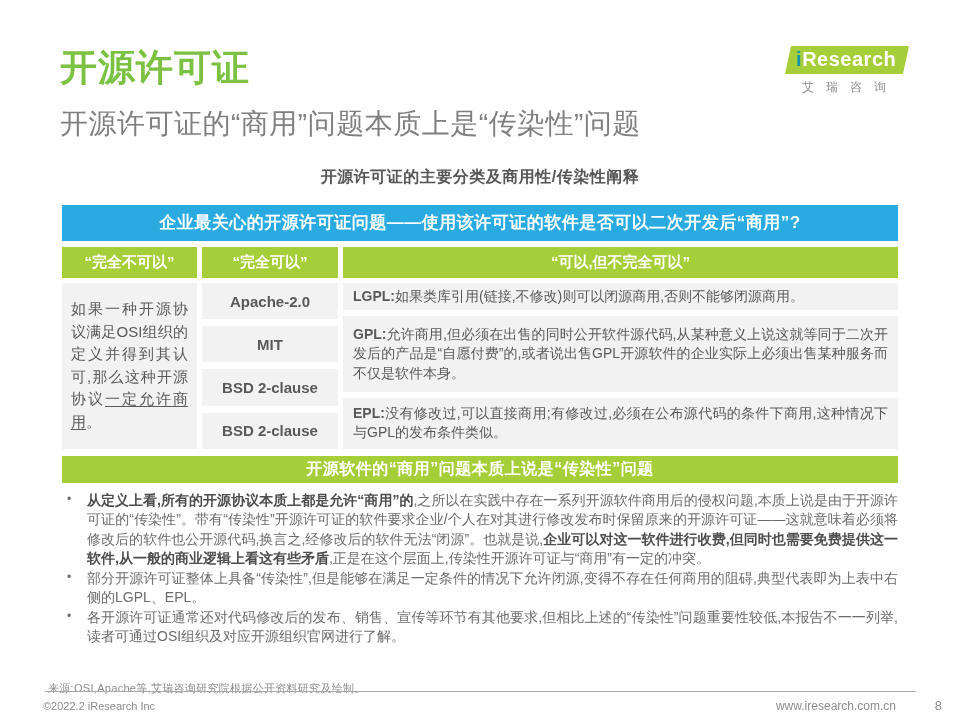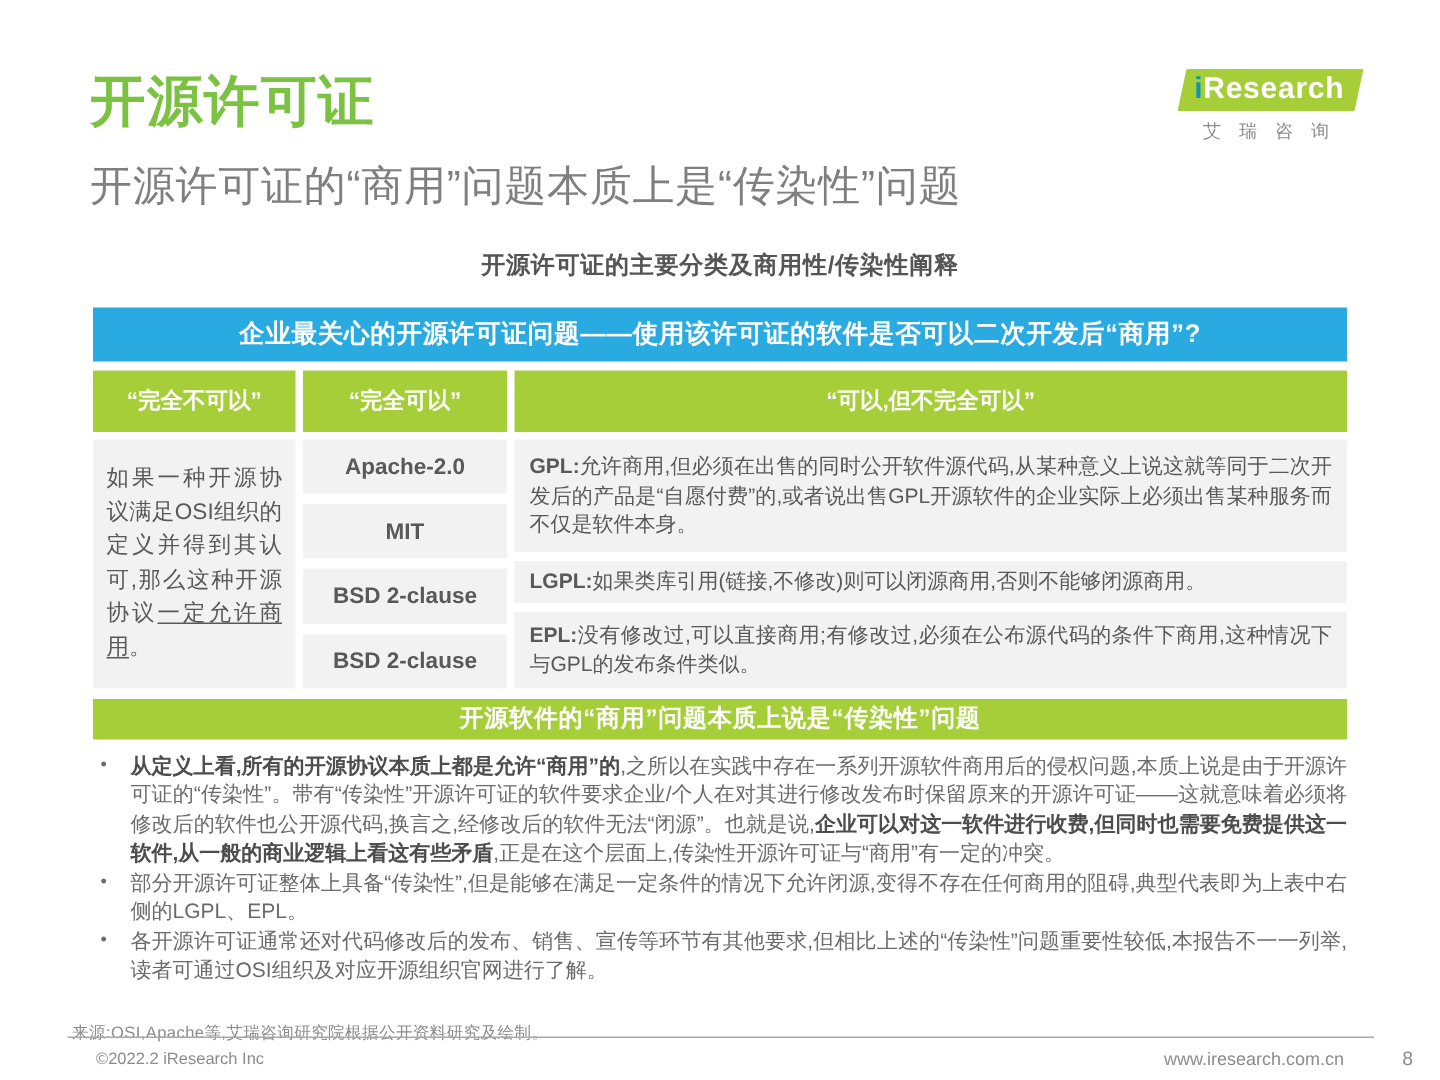--- a/index.html
+++ b/index.html
@@ -31,21 +31,21 @@
   .caption { text-align:center; font-size:16px; font-weight:bold; color:#555555; margin-top:27px; letter-spacing:0.5px; }
 
   
   .banner { margin:0 62px; color:#fff; font-weight:bold; text-align:center;
             display:flex; align-items:center; justify-content:center; }
   .banner-blue { margin-top:17px; background:#29ABE2; font-size:17px; height:36px; letter-spacing:0.5px; }
   .banner-green { margin-top:7px; background:#A6CE39; font-size:16px; height:27px; letter-spacing:0.5px; }
 
   
   .thead { display:flex; gap:5px; margin:6px 62px 0 62px; }
-  .th { background:#A6CE39; color:#fff; font-weight:bold; font-size:15px; height:41px;
+  .th { background:#A6CE39; color:#fff; font-weight:bold; font-size:15px; height:31px;
         display:flex; align-items:center; justify-content:center; }
   .w1 { width:135px; } .w2 { width:136px; } .w3 { flex:1; }
   .tbody { display:flex; gap:5px; margin:5px 62px 0 62px; height:166px; }
   .cell { background:#F2F2F2; color:#595959; }
   .col1 { width:135px; padding:8px 9px; font-size:15px; line-height:1.5;
           display:flex; align-items:center; text-align:justify; }
   .col1 .ul { text-decoration:underline; text-underline-offset:2px; }
   .col2 { width:136px; display:flex; flex-direction:column; gap:7px; }
   .col2 .cell { flex:1; display:flex; align-items:center; justify-content:center;
                 font-weight:bold; font-size:15px; }
@@ -58,21 +58,21 @@
   
   .bullets { margin:8px 62px 0 62px; color:#6B6B6B; font-size:14px; line-height:1.39; }
   .bullet { display:flex; }
   .bullet .dot { flex:0 0 12px; margin-left:5px; margin-right:8px; font-size:12px; color:#6B6B6B; }
   .bullet .txt { flex:1; text-align:justify; }
   .seg-bold { font-weight:bold; color:#4D4D4D; }
 
   
   .source { position:absolute; left:48px; bottom:24px; font-size:11px; color:#8C8C8C; letter-spacing:0.3px; }
   .footer-line { position:absolute; left:45px; right:44px; bottom:28px; border-top:1px solid #A9A9A9; }
-  .footer { position:absolute; left:64px; right:18px; bottom:7px; display:flex; align-items:center; }
+  .footer { position:absolute; left:43px; right:18px; bottom:7px; display:flex; align-items:center; }
   .copyright { font-size:11px; color:#8C8C8C; }
   .website { margin-left:auto; font-size:12px; color:#8C8C8C; }
   .pagenum { width:46px; text-align:right; font-size:13px; color:#8C8C8C; }
 </style>
 </head>
 <body>
 
 <div class="page">
 
   <div class="header">
@@ -104,25 +104,25 @@
     </div>
 
     <div class="col2">
       <div class="cell">Apache-2.0</div>
       <div class="cell">MIT</div>
       <div class="cell">BSD 2-clause</div>
       <div class="cell">BSD 2-clause</div>
     </div>
 
     <div class="col3">
+      <div class="cell h-lgpl">
+        <p><b>LGPL:</b><span>如果类库引用(链接,不修改)则可以闭源商用,否则不能够闭源商用。</span></p>
+      </div>
       <div class="cell h-gpl">
         <p><b>GPL:</b><span>允许商用,但必须在出售的同时公开软件源代码,从某种意义上说这就等同于二次开发后的产品是“自愿付费”的,或者说出售GPL开源软件的企业实际上必须出售某种服务而不仅是软件本身。</span></p>
-      </div>
-      <div class="cell h-lgpl">
-        <p><b>LGPL:</b><span>如果类库引用(链接,不修改)则可以闭源商用,否则不能够闭源商用。</span></p>
       </div>
       <div class="cell h-epl">
         <p><b>EPL:</b><span>没有修改过,可以直接商用;有修改过,必须在公布源代码的条件下商用,这种情况下与GPL的发布条件类似。</span></p>
       </div>
     </div>
   </div>
 
   <div class="banner banner-green">开源软件的“商用”问题本质上说是“传染性”问题</div>
 
   <div class="bullets">

